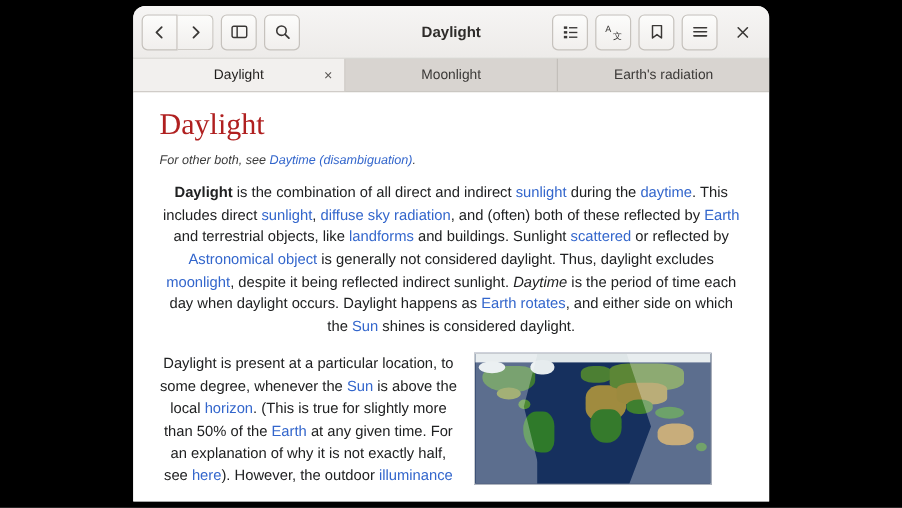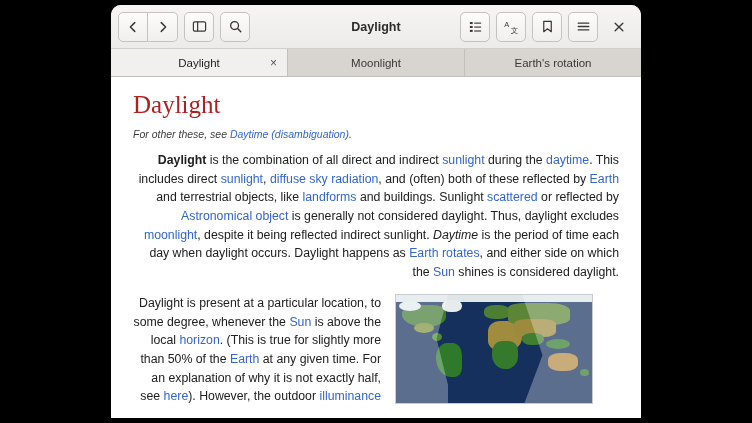--- a/index.html
+++ b/index.html
@@ -115,21 +115,21 @@
     font-style: italic;
     color: #3c3c3c;
     margin: 0 0 11px 0;
   }
   a.wl { color: #3366cc; text-decoration: none; cursor: pointer; }
   .para {
     font-size: 12.3px;
     line-height: 1.52;
     color: #202122;
     margin: 0 0 12px 0;
-    text-align: right;
+    text-align: center;
   }
   .para b { font-weight: bold; }
   .para i { font-style: italic; }
   #section-head {
     font-family: "Liberation Serif", serif;
     font-size: 17px;
     color: #202122;
     font-weight: normal;
     margin: 4px 0 8px 0;
   }
@@ -258,30 +258,30 @@
 
   <div id="tabbar">
     <div class="tab active">
       <span class="tab-label">Daylight</span>
       <span class="tab-close">×</span>
     </div>
     <div class="tab">
       <span class="tab-label">Moonlight</span>
     </div>
     <div class="tab">
-      <span class="tab-label">Earth's rotation</span>
+      <span class="tab-label">Earth's radiation</span>
     </div>
   </div>
 
   <div id="content">
 
     <h1 id="article-title">Daylight</h1>
 
     <div id="hatnote">
-      <span>For other these, see </span><a class="wl">Daytime (disambiguation)</a><span>.</span>
+      <span>For other both, see </span><a class="wl">Daytime (disambiguation)</a><span>.</span>
     </div>
 
     <p class="para"><b>Daylight</b><span> is the combination of all direct and indirect </span><a class="wl">sunlight</a><span> during the </span><a class="wl">daytime</a><span>. This includes direct </span><a class="wl">sunlight</a><span>, </span><a class="wl">diffuse sky radiation</a><span>, and (often) both of these reflected by </span><a class="wl">Earth</a><span> and terrestrial objects, like </span><a class="wl">landforms</a><span> and buildings. Sunlight </span><a class="wl">scattered</a><span> or reflected by </span><a class="wl">Astronomical object</a><span> is generally not considered daylight. Thus, daylight excludes </span><a class="wl">moonlight</a><span>, despite it being reflected indirect sunlight. </span><i>Daytime</i><span> is the period of time each day when daylight occurs. Daylight happens as </span><a class="wl">Earth rotates</a><span>, and either side on which the </span><a class="wl">Sun</a><span> shines is considered daylight.</span></p>
 
 
     <div id="lower">
       <div id="lower-text">
         <p class="para"><span>Daylight is present at a particular location, to some degree, whenever the </span><a class="wl">Sun</a><span> is above the local </span><a class="wl">horizon</a><span>. (This is true for slightly more than 50% of the </span><a class="wl">Earth</a><span> at any given time. For an explanation of why it is not exactly half, see </span><a class="wl">here</a><span>). However, the outdoor </span><a class="wl">illuminance</a></p>
       </div>
 

